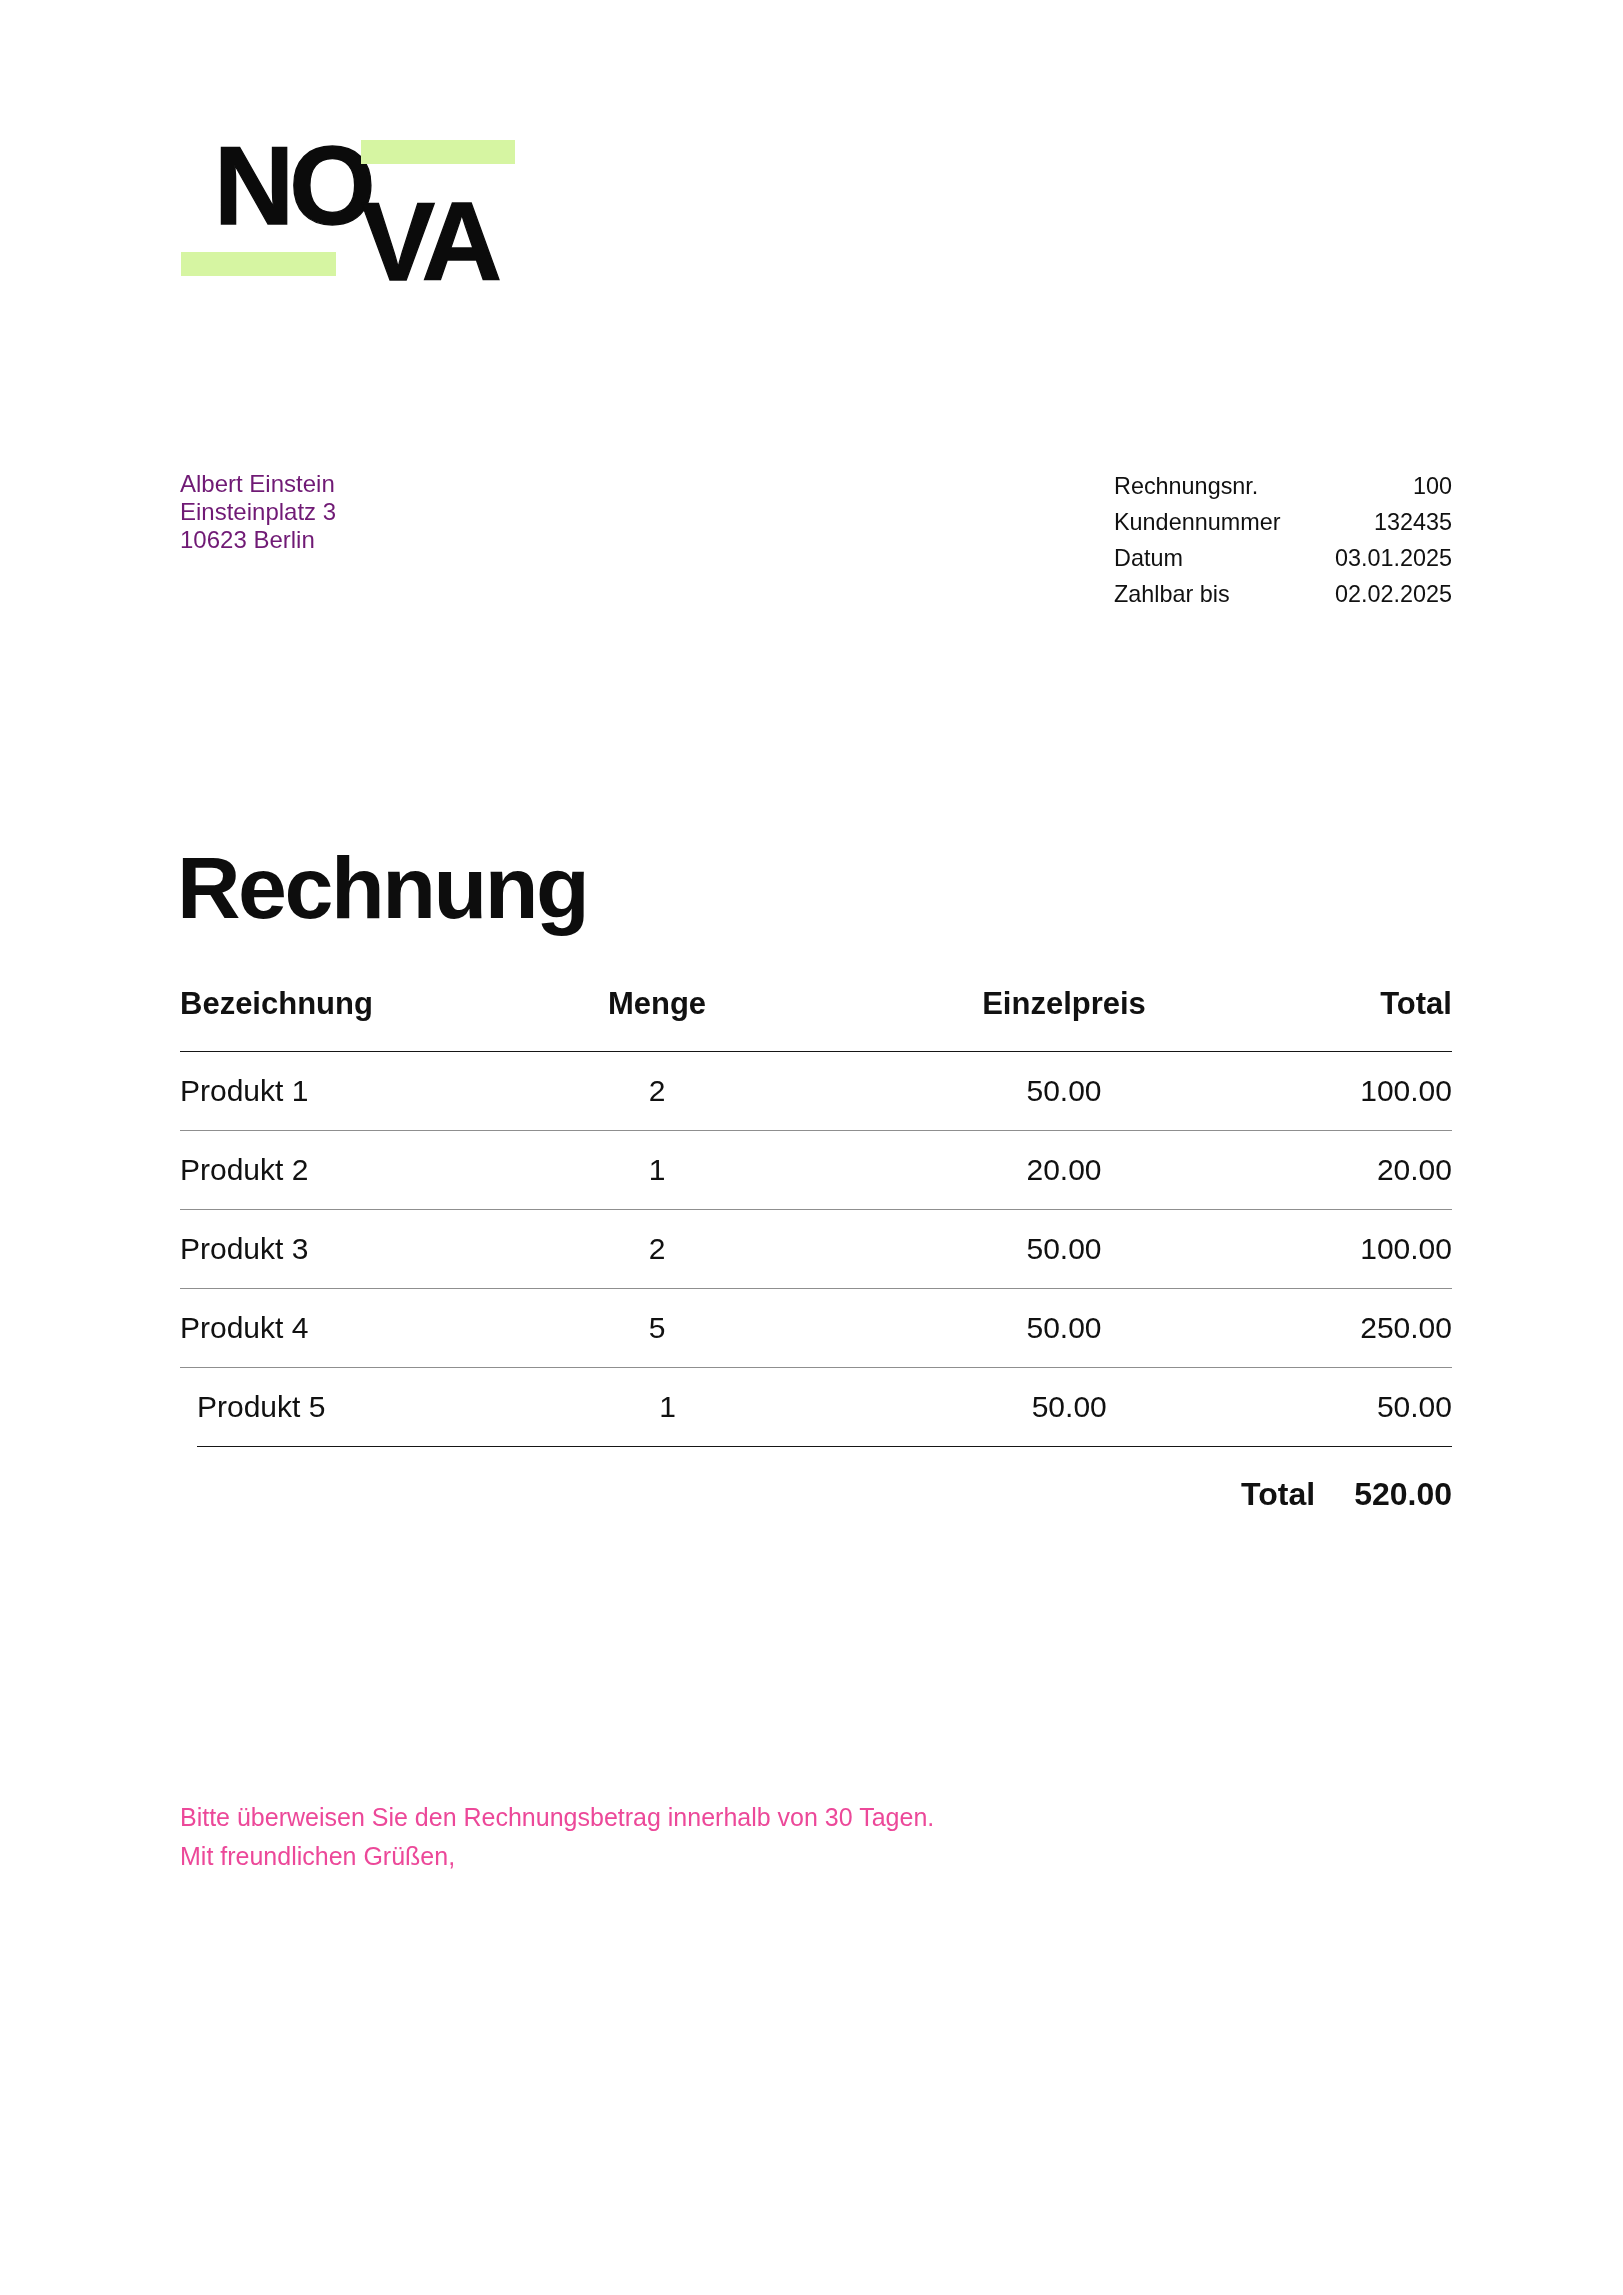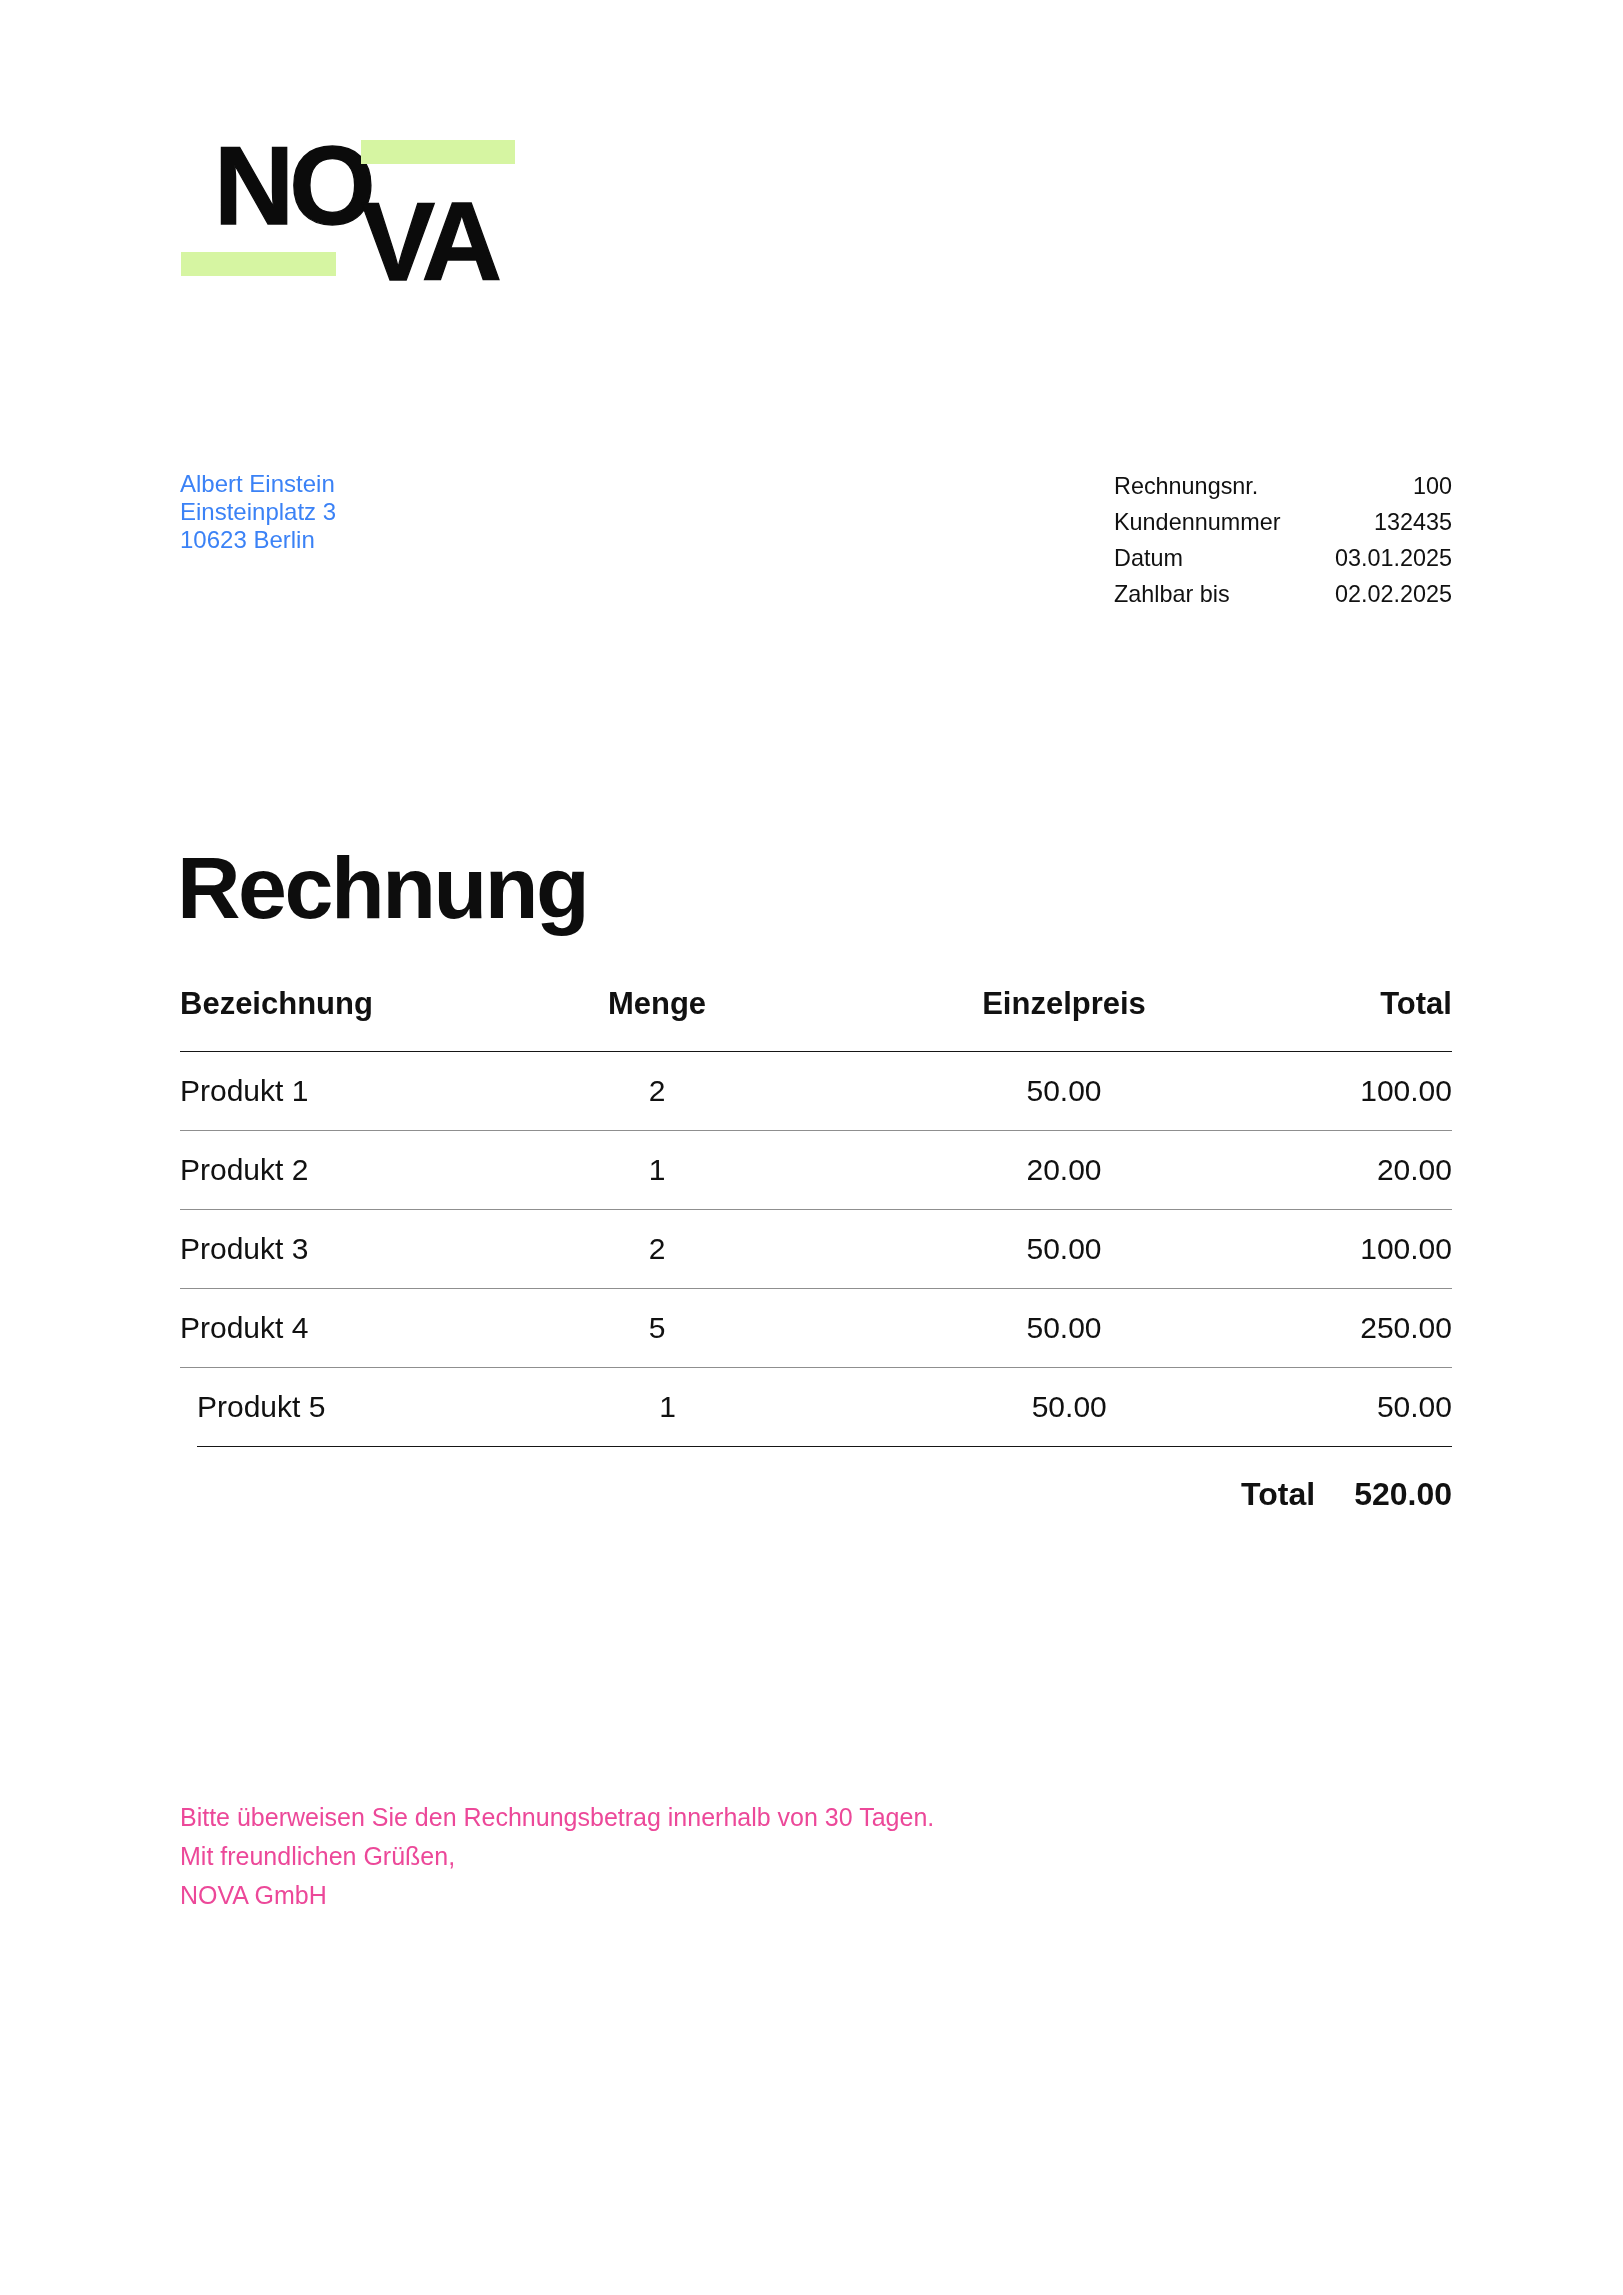--- a/index.html
+++ b/index.html
@@ -32,21 +32,21 @@
   .logo-bar-top    { left: 361px; top: 140px; width: 154px; height: 24px; }
   .logo-bar-bottom { left: 181px; top: 252px; width: 155px; height: 24px; }
   
   .sender {
     position: absolute; left: 1236px; top: 120px;
     font-size: 23px; line-height: 28px; color: #161616;
   }
   
   .recipient {
     position: absolute; left: 180px; top: 470px;
-    font-size: 24px; line-height: 28px; color: #3b82f6;
+    font-size: 24px; line-height: 28px; color: #701a75;
   }
   
   .meta {
     position: absolute; left: 1114px; top: 468px; width: 338px;
     font-size: 23.4px;
   }
   .meta-row {
     display: flex; justify-content: space-between;
     height: 36px; align-items: center;
   }
@@ -170,17 +170,16 @@
   </div>
 
   <div class="summary">
     <span>Total</span>
     <span>520.00</span>
   </div>
 
   <div class="footer">
     <div>Bitte überweisen Sie den Rechnungsbetrag innerhalb von 30 Tagen.</div>
     <div>Mit freundlichen Grüßen,</div>
-    <div>NOVA GmbH</div>
   </div>
 
 </div>
 
 
 </body></html>

